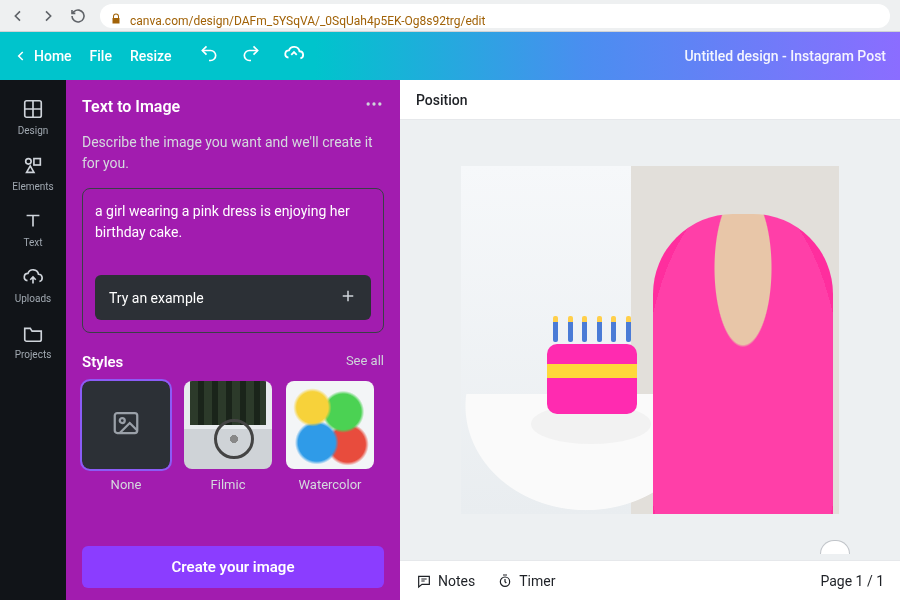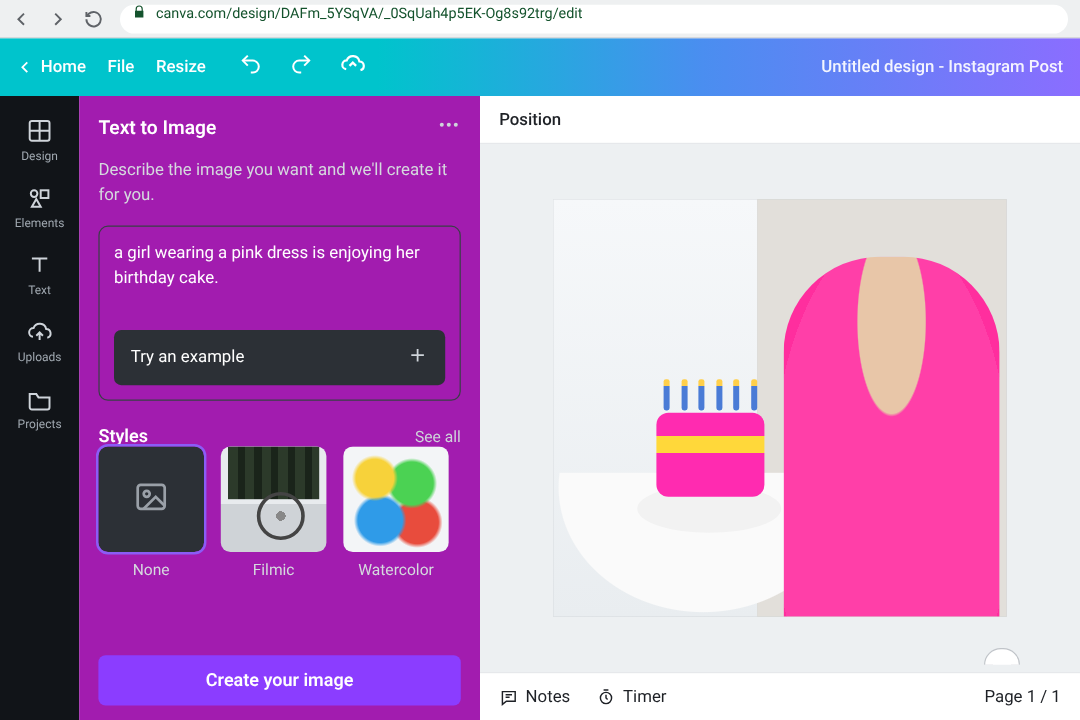--- a/index.html
+++ b/index.html
@@ -1,35 +1,35 @@
 <!DOCTYPE html>
 <html><head>
 <meta charset="utf-8">
 <style>
 *{margin:0;padding:0;box-sizing:border-box;font-family:-apple-system,BlinkMacSystemFont,"Segoe UI",Roboto,sans-serif}
 body{width:900px;height:600px;overflow:hidden;background:#fff}
 .browser-bar{height:32px;background:#eef0f1;display:flex;align-items:center;padding:0 10px;gap:14px;border-bottom:1px solid #d0d3d5}
 .bb-btn{color:#5f6368;display:flex;align-items:center;justify-content:center;cursor:pointer}
-.url-bar{flex:1;height:24px;background:#fff;border-radius:12px;display:flex;align-items:flex-start;padding:0 10px;gap:8px;color:#14532d;font-size:12px}
+.url-bar{flex:1;height:24px;background:#fff;border-radius:12px;display:flex;align-items:flex-end;padding:0 10px;gap:8px;color:#a16207;font-size:12px}
 .top-bar{height:48px;background:linear-gradient(90deg,#00c4cc 0%,#00c4cc 35%,#4a8ef0 65%,#8b6dff 100%);display:flex;align-items:center;padding:0 14px;gap:18px;color:#fff}
 .tb-item{display:flex;align-items:center;gap:6px;font-size:14px;font-weight:500;cursor:pointer}
 .tb-icons{display:flex;gap:22px;margin-left:10px}
 .tb-title{margin-left:auto;font-size:14px;font-weight:500;opacity:.92}
 .main{display:flex;height:520px}
 .rail{width:66px;background:#111418;display:flex;flex-direction:column;align-items:center;padding-top:12px;gap:6px}
 .rail-item{display:flex;flex-direction:column;align-items:center;gap:5px;color:#a0a8b0;font-size:10px;cursor:pointer;padding:6px 0;width:100%}
 .rail-item svg{color:#cfd4da}
 .panel{width:334px;background:#a21caf;color:#fff;display:flex;flex-direction:column;padding:14px 16px 12px;position:relative}
 .panel-head{display:flex;align-items:center;justify-content:space-between;margin-bottom:14px}
 .panel-title{font-size:16px;font-weight:600}
 .panel-desc{font-size:14px;color:#d5d9de;line-height:1.5;margin-bottom:14px}
 .prompt-box{border:1px solid #3a3f46;border-radius:8px;padding:12px;display:flex;flex-direction:column}
 .prompt-text{color:#fff;font-size:14px;line-height:1.5;min-height:56px}
 .example-row{background:#2c3036;border-radius:6px;padding:12px 14px;display:flex;align-items:center;justify-content:space-between;margin-top:18px;font-size:14px;cursor:pointer}
-.styles-head{display:flex;align-items:flex-end;justify-content:space-between;margin-top:20px;}
+.styles-head{display:flex;align-items:flex-start;justify-content:space-between;margin-top:20px;margin-bottom:10px}
 .styles-title{font-size:15px;font-weight:600}
 .see-all{font-size:13px;color:#cfd4da;cursor:pointer}
 .styles-row{display:flex;gap:14px}
 .style-card{display:flex;flex-direction:column;align-items:center;gap:8px;cursor:pointer}
 .style-thumb{width:88px;height:88px;border-radius:8px;background:#2c3036;display:flex;align-items:center;justify-content:center;overflow:hidden}
 .style-card.sel .style-thumb{outline:2px solid #8b5cf6;outline-offset:0}
 .style-label{font-size:13px;color:#d5d9de}
 .cta{margin-top:auto;height:42px;background:#8b3dff;border-radius:6px;display:flex;align-items:center;justify-content:center;font-size:15px;font-weight:600;cursor:pointer;border:none;color:#fff;width:100%}
 .collapse-handle{position:absolute;right:-12px;top:230px;width:12px;height:60px;background:#1e2126;border-radius:0 8px 8px 0;display:flex;align-items:center;justify-content:center;color:#9aa0a8;cursor:pointer}
 .canvas-area{flex:1;background:#fff;display:flex;flex-direction:column}

